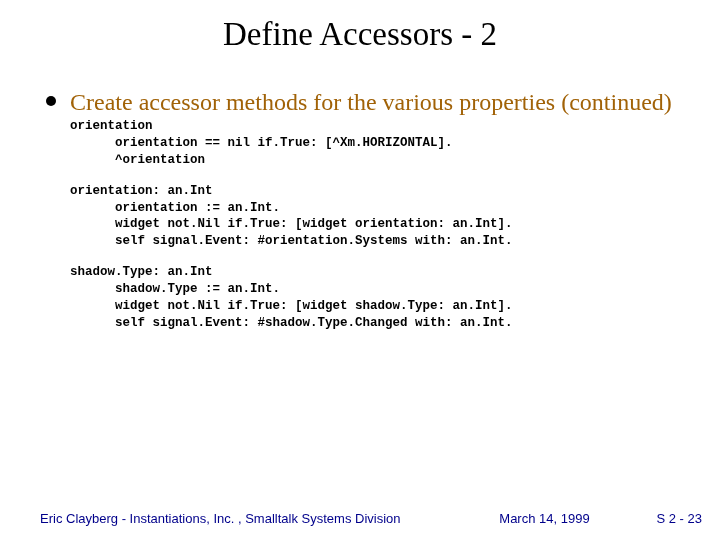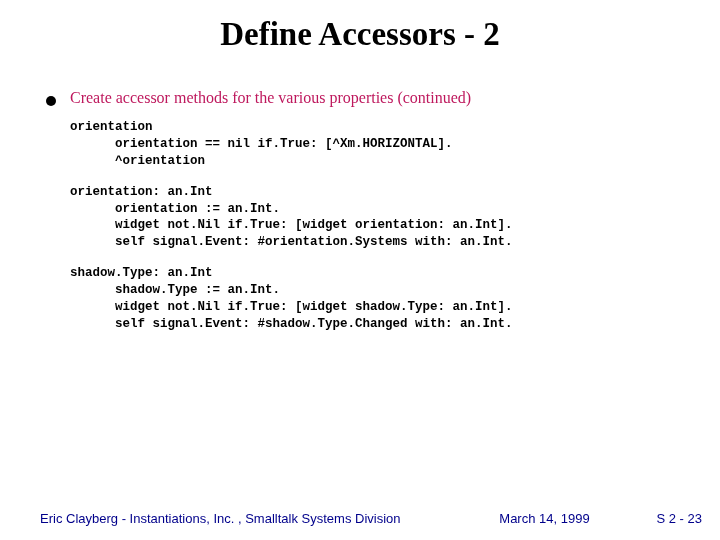--- a/index.html
+++ b/index.html
@@ -9,51 +9,51 @@
     background: #fff;
     font-family: "Times New Roman", Times, serif;
     position: relative;
     overflow: hidden;
   }
   .title {
     text-align: center;
     font-size: 33px;
     color: #000;
     margin-top: 16px;
-    font-weight: bold;
+    font-weight: normal;
   }
   .content {
     margin: 36px 40px 0 46px;
   }
   .bullet-row {
     display: flex;
     align-items: flex-start;
   }
   .bullet {
     width: 10px;
     height: 10px;
     border-radius: 50%;
     background: #000;
     margin-top: 7px;
     margin-right: 14px;
     flex-shrink: 0;
   }
   .bullet-text {
-    font-size: 16px;
-    color: #be185d;
+    font-size: 24px;
+    color: #a16207;
   }
   .code {
     font-family: "Courier New", Courier, monospace;
     font-size: 12.5px;
     font-weight: bold;
     color: #000;
     white-space: pre;
     margin-left: 24px;
     line-height: 1.35;
-    margin-top: 12px;
+    margin-top: 2px;
   }
   .code-block {
     margin-top: 14px;
   }
   .footer {
     position: absolute;
     bottom: 14px;
     left: 0;
     right: 0;
     padding: 0 18px 0 40px;

